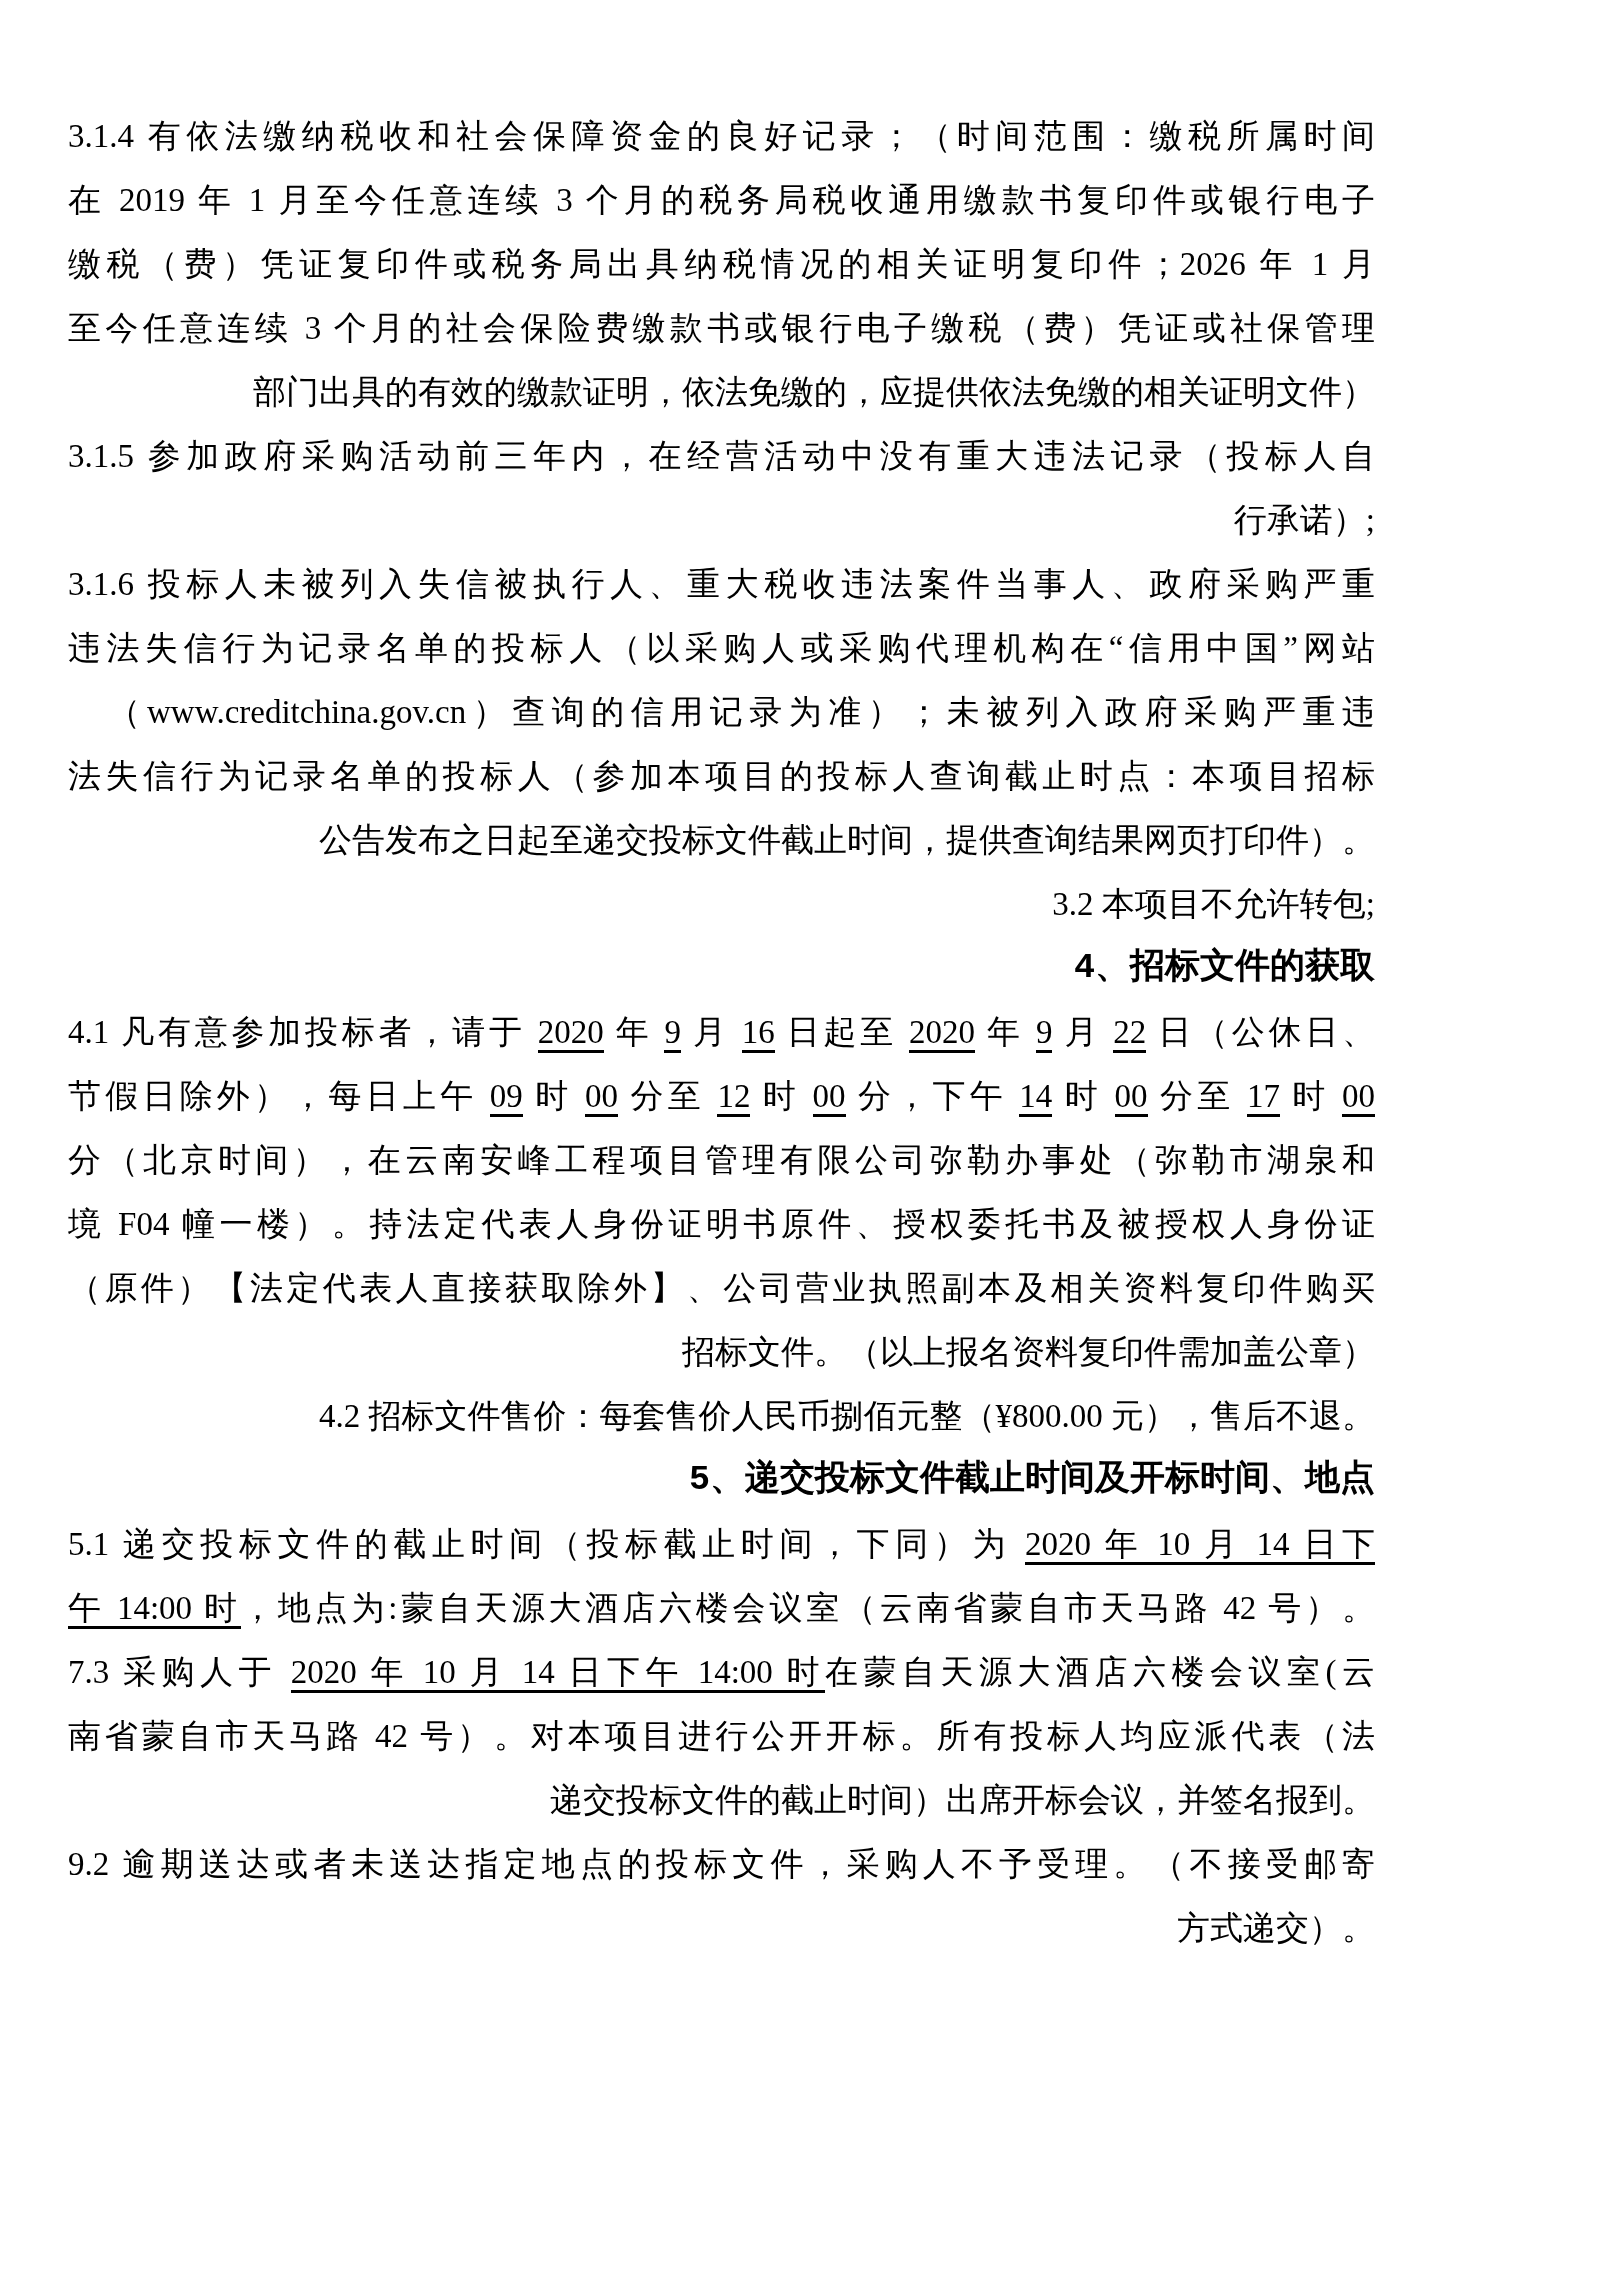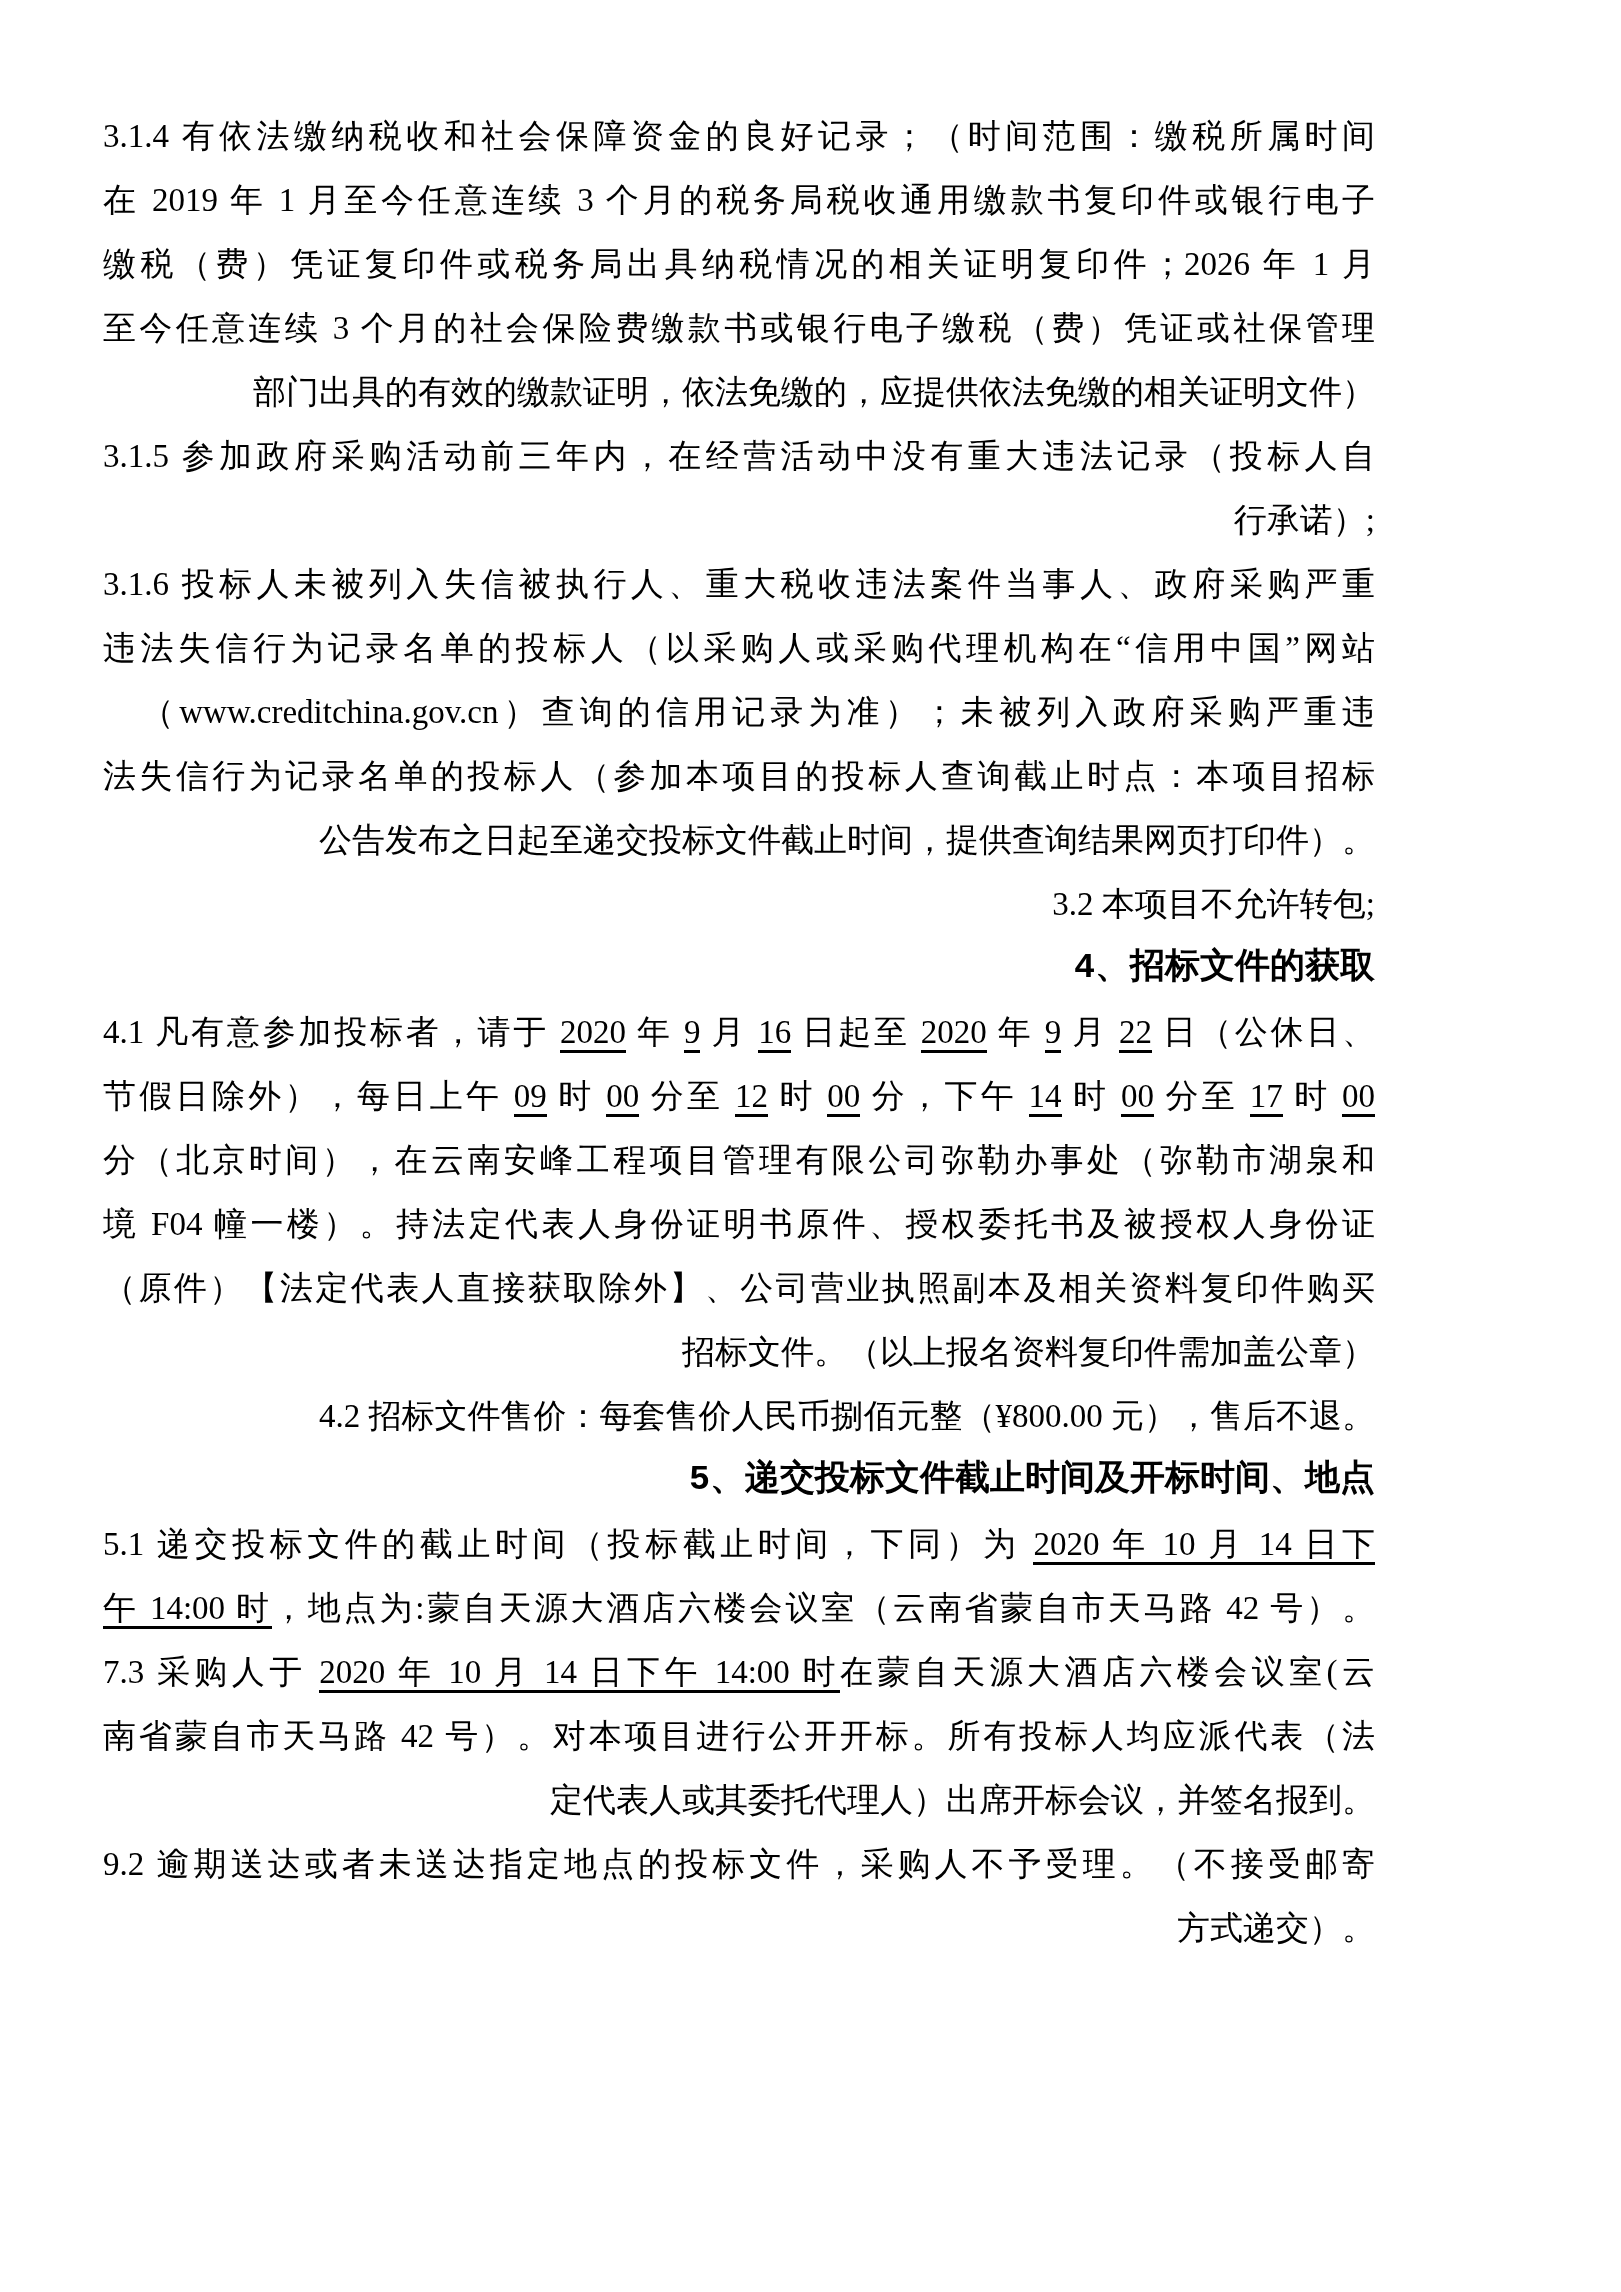--- a/index.html
+++ b/index.html
@@ -2,21 +2,21 @@
 <html><head>
 <meta charset="utf-8">
 <style>
   html, body { margin: 0; padding: 0; background: #ffffff; }
   .page {
     position: relative;
     width: 1621px;
     height: 2293px;
     background: #ffffff;
     box-sizing: border-box;
-    padding: 104px 246px 0 103px;
+    padding: 104px 246px 0 68px;
     font-family: "Liberation Serif", "DejaVu Serif", serif;
     overflow: hidden;
   }
   .line {
     height: 64px;
     line-height: 64px;
     font-size: 33px;
     color: #000000;
     white-space: pre-wrap;
     text-align: right;
@@ -56,17 +56,17 @@
     <div class="line fill"><span>分（北京时间），在云南安峰工程项目管理有限公司弥勒办事处（弥勒市湖泉和</span></div>
     <div class="line fill"><span>境 F04 幢一楼）。持法定代表人身份证明书原件、授权委托书及被授权人身份证</span></div>
     <div class="line fill"><span>（原件）【法定代表人直接获取除外】、公司营业执照副本及相关资料复印件购买</span></div>
     <div class="line"><span>招标文件。（以上报名资料复印件需加盖公章）</span></div>
     <div class="line"><span>4.2 招标文件售价：每套售价人民币捌佰元整（¥800.00 元），售后不退。</span></div>
     <div class="line heading"><span>5、递交投标文件截止时间及开标时间、地点</span></div>
     <div class="line fill"><span>5.1 递交投标文件的截止时间（投标截止时间，下同）为 </span><span class="u">2020 年 10 月 14 日下</span></div>
     <div class="line fill"><span class="u">午 14:00 时</span><span>，地点为:蒙自天源大酒店六楼会议室（云南省蒙自市天马路 42 号）。</span></div>
     <div class="line fill"><span>7.3 采购人于 </span><span class="u">2020 年 10 月 14 日下午 14:00 时</span><span>在蒙自天源大酒店六楼会议室(云</span></div>
     <div class="line fill"><span>南省蒙自市天马路 42 号）。对本项目进行公开开标。所有投标人均应派代表（法</span></div>
-    <div class="line"><span>定代表人或其委托代理人）出席开标会议，并签名报到。</span></div>
+    <div class="line"><span>递交投标文件的截止时间）出席开标会议，并签名报到。</span></div>
     <div class="line fill"><span>9.2 逾期送达或者未送达指定地点的投标文件，采购人不予受理。（不接受邮寄</span></div>
     <div class="line"><span>方式递交）。</span></div>
   </div>
 
 
 </body></html>

